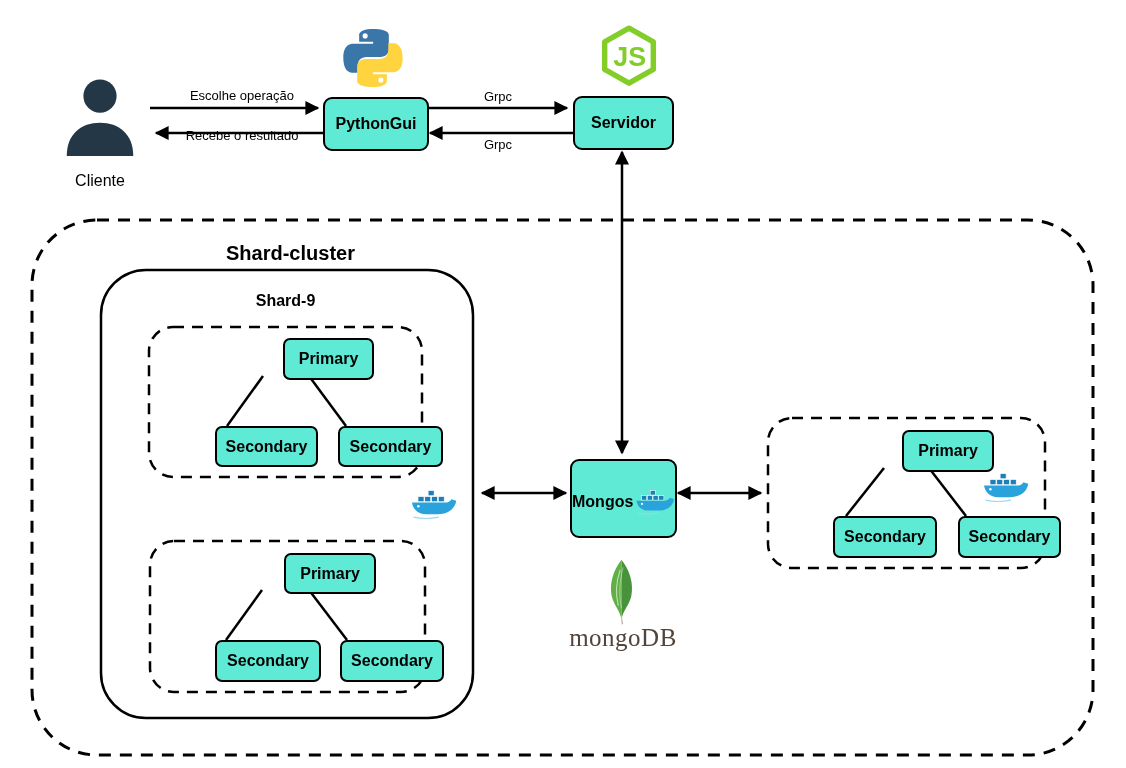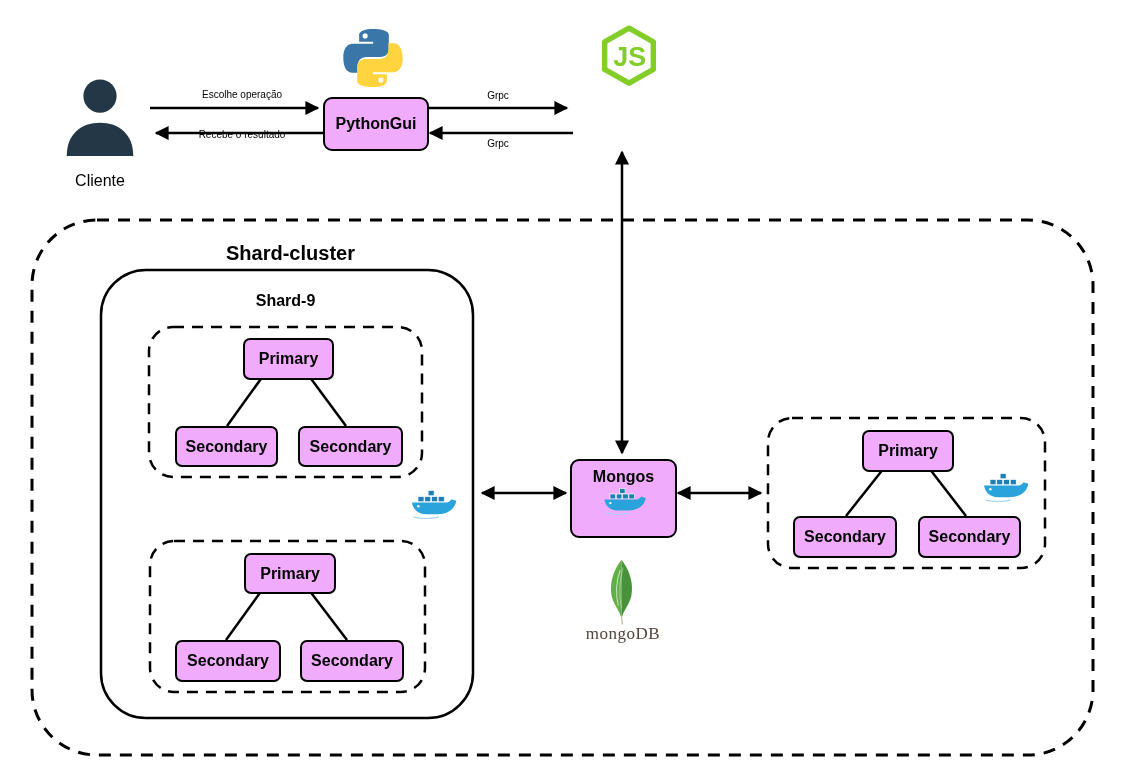--- a/index.html
+++ b/index.html
@@ -3,34 +3,34 @@
 <meta charset="utf-8">
 <style>
   html,body{margin:0;padding:0;background:#ffffff;}
   .canvas{
     position:relative;width:1126px;height:768px;background:#ffffff;
     font-family:"Liberation Sans", sans-serif;color:#000;overflow:hidden;
   }
   .layer{position:absolute;left:0;top:0;width:1126px;height:768px;pointer-events:none;}
   .node{
     position:absolute;display:flex;align-items:center;justify-content:center;
-    background:#f0abfc;border:2.5px solid #000;border-radius:9px;
+    background:#5eead4;border:2.5px solid #000;border-radius:9px;
     font-weight:bold;font-size:16px;z-index:3;text-align:center;
   }
-  .node.small{border-radius:7px;font-size:16px;}
-  .node.stack{flex-direction:column;justify-content:flex-start;padding-top:7px;gap:1px;}
+  .node.small{border-radius:7px;font-size:16px;margin-left:40px;}
+  .node.stack{flex-direction:row;justify-content:flex-start;padding-top:7px;gap:1px;}
   .lbl{position:absolute;text-align:center;z-index:3;line-height:1.15;}
-  .edge-lbl{font-size:10px;}
+  .edge-lbl{font-size:13px;}
   .title{font-weight:bold;font-size:20px;}
   .subtitle{font-weight:bold;font-size:16px;}
   .client-lbl{font-size:16px;}
   .icon{position:absolute;z-index:3;}
   .wordmark{
     position:absolute;z-index:3;text-align:center;
-    font-family:"Liberation Serif", serif;font-size:17px;color:#52443a;letter-spacing:.5px;
+    font-family:"Liberation Serif", serif;font-size:25px;color:#52443a;letter-spacing:.5px;
   }
   svg{display:block;}
   .defs-holder{position:absolute;width:0;height:0;overflow:hidden;}
 </style>
 </head>
 <body>
 
 <div class="canvas">
 
   <svg class="defs-holder" aria-hidden="true">
@@ -124,20 +124,23 @@
   <svg class="icon" style="left:341px;top:24px" width="64" height="68">
     <use href="#sym-python"></use>
   </svg>
   <div class="node" style="left:323px;top:97px;width:102px;height:50px">
     <span>PythonGui</span>
   </div>
 
   <svg class="icon" style="left:597px;top:21px" width="64" height="72">
     <use href="#sym-nodejs"></use>
   </svg>
+  <div class="node" style="left:573px;top:96px;width:97px;height:50px">
+    <span>Servidor</span>
+  </div>
 
   <div class="lbl title" style="left:178px;top:242px;width:225px">Shard-cluster</div>
   <div class="lbl subtitle" style="left:149px;top:292px;width:273px">Shard-9</div>
 
   <div class="node small" style="left:243px;top:338px;width:87px;height:38px">
     <span>Primary</span>
   </div>
   <div class="node small" style="left:175px;top:426px;width:99px;height:37px">
     <span>Secondary</span>
   </div>

